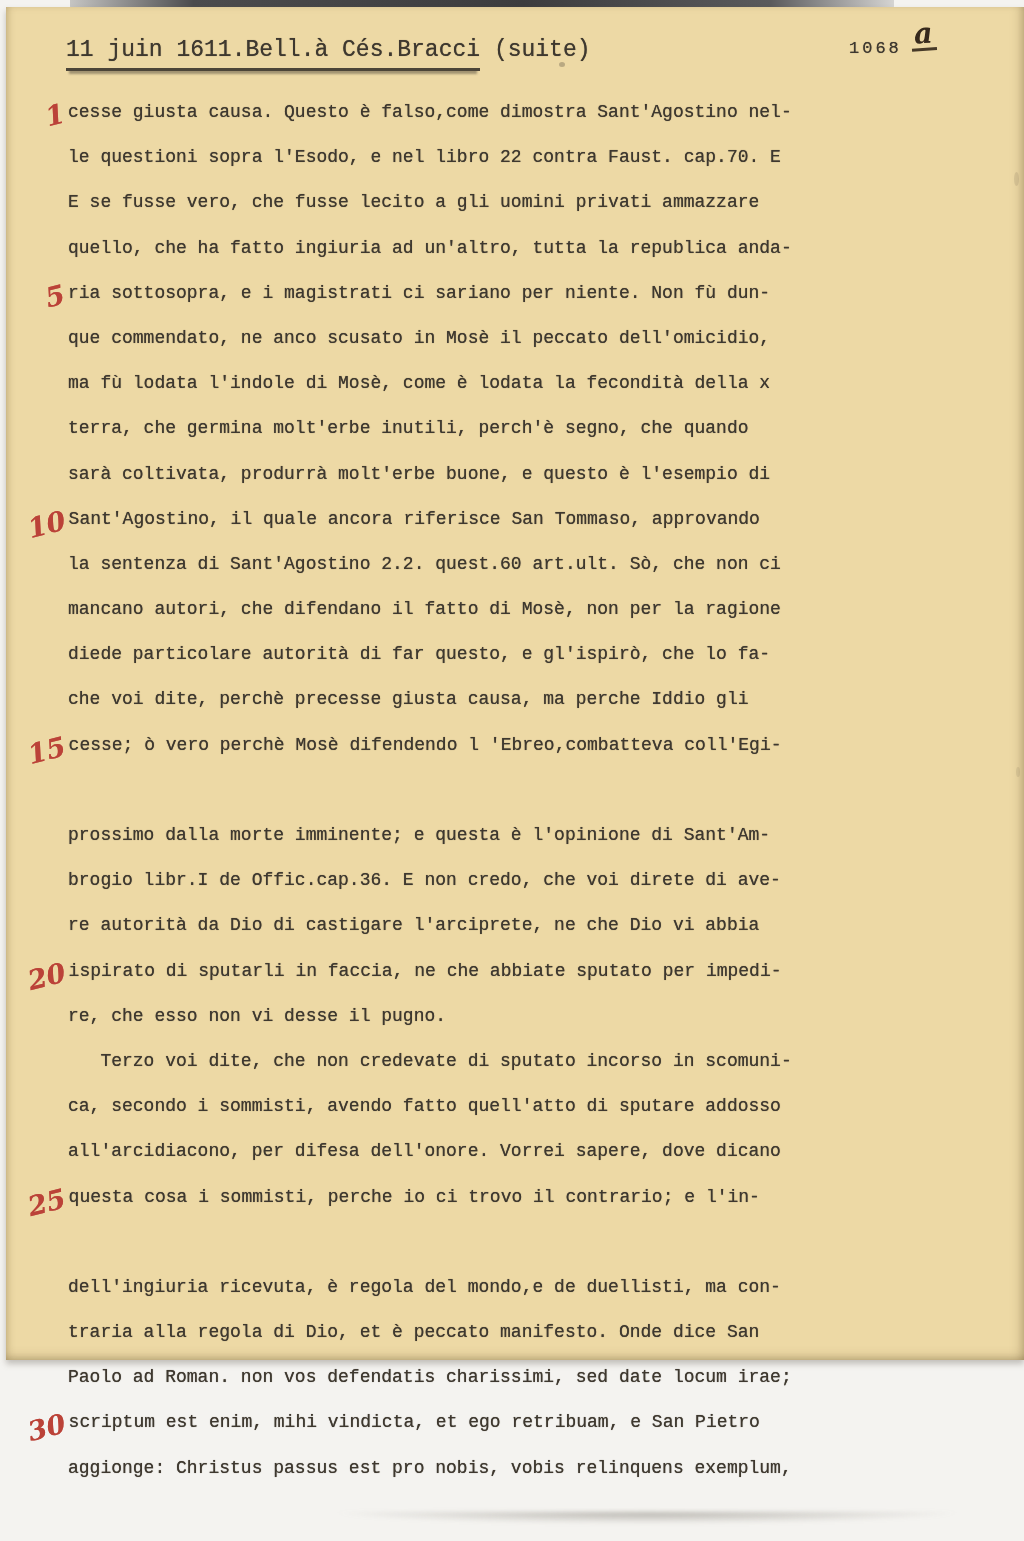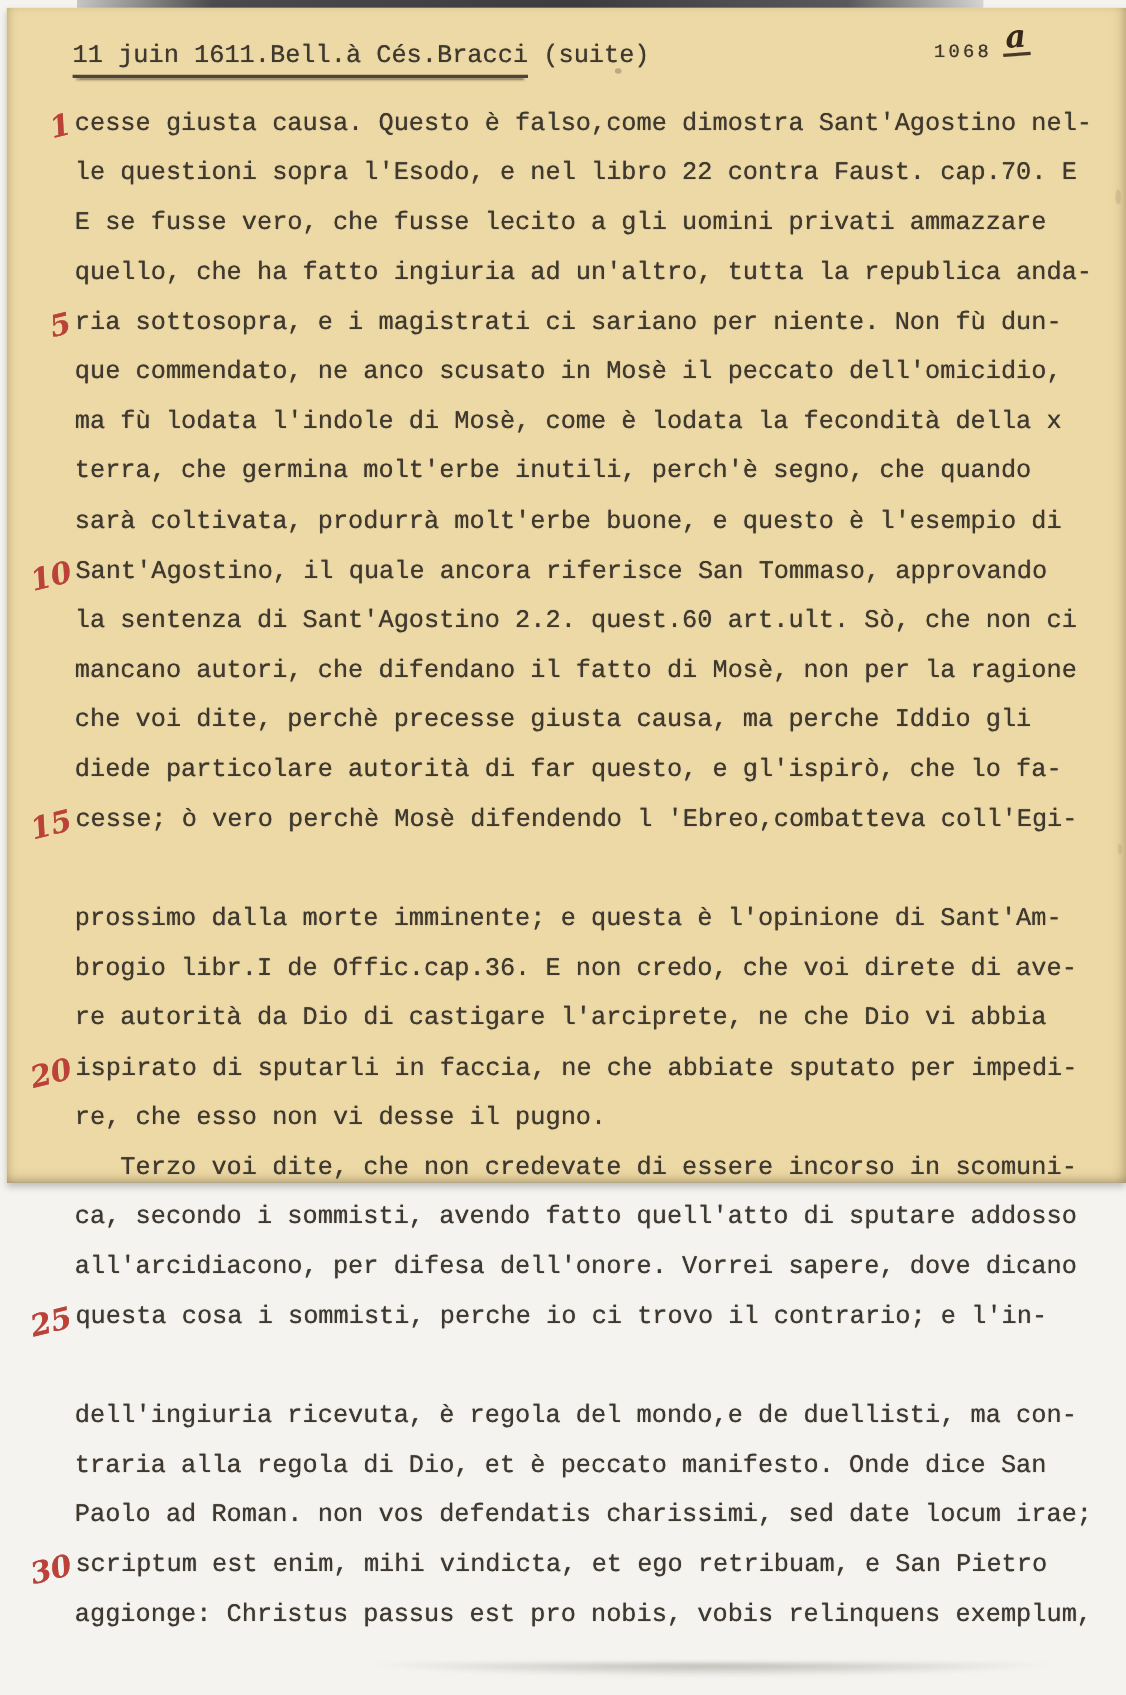--- a/index.html
+++ b/index.html
@@ -7,21 +7,21 @@
     width:1024px;height:1541px;position:relative;overflow:hidden;
     background:var(--scan-bg,#f4f3f0);
     font-family:"Liberation Mono","DejaVu Sans Mono",monospace;
   }
   .top-strip{
     position:absolute;top:0;left:70px;right:130px;height:9px;
     background:linear-gradient(90deg,rgba(60,60,62,.25),#4b4b4d 15%,#3c3c3e 55%,#5a5a5c 85%,rgba(90,90,92,.2));
     border-radius:0 0 3px 3px;
   }
   .paper{
-    position:absolute;top:7px;left:6px;right:0;height:1068px;
+    position:absolute;top:7px;left:6px;right:0;height:1353px;
     background:
       radial-gradient(ellipse at 50% 40%, rgba(255,255,255,.06), rgba(0,0,0,0) 60%),
       linear-gradient(180deg,#e9d49d 0%, var(--paper,#edd9a5) 30%, #eeda a7 70%, #e8d29a 100%);
     background-color:var(--paper,#edd9a5);
     box-shadow:
       inset 6px 0 10px -6px rgba(120,100,60,.45),
       inset -8px 0 12px -7px rgba(110,90,55,.5),
       inset 0 -8px 12px -7px rgba(110,90,55,.45),
       0 4px 6px rgba(100,95,85,.35);
   }
@@ -53,21 +53,21 @@
   .body-text{position:absolute;top:92px;left:18px;right:10px;}
   .line{display:flex;height:45.2px;align-items:flex-start;}
   .marker{
     flex:0 0 44px;text-align:right;padding-right:7px;box-sizing:border-box;
     font-family:"DejaVu Serif",serif;font-style:italic;font-weight:bold;
     font-size:27px;line-height:26px;color:var(--red,#bb4238);
     transform:rotate(-14deg);transform-origin:right top;
     text-shadow:0 0 .6px rgba(187,66,56,.7);
   }
   .text{
-    font-size:23px;line-height:27px;white-space:pre;color:var(--ink,#3e382f);
+    font-size:18px;line-height:27px;white-space:pre;color:var(--ink,#3e382f);
     text-shadow:0 0 .75px rgba(62,56,47,.9);
   }
   .speck{position:absolute;background:rgba(90,80,65,.35);border-radius:50%;}
 </style>
 </head>
 <body>
 
 <div class="top-strip"></div>
 
 <div class="paper">
@@ -122,25 +122,25 @@
       <div class="line">
         <span class="marker"></span>
         <span class="text">la sentenza di Sant'Agostino 2.2. quest.60 art.ult. Sò, che non ci</span>
       </div>
       <div class="line">
         <span class="marker"></span>
         <span class="text">mancano autori, che difendano il fatto di Mosè, non per la ragione</span>
       </div>
       <div class="line">
         <span class="marker"></span>
+        <span class="text">diede particolare autorità di far questo, e gl'ispirò, che lo fa-</span>
+      </div>
+      <div class="line">
+        <span class="marker"></span>
         <span class="text">che voi dite, perchè precesse giusta causa, ma perche Iddio gli</span>
-      </div>
-      <div class="line">
-        <span class="marker"></span>
-        <span class="text">diede particolare autorità di far questo, e gl'ispirò, che lo fa-</span>
       </div>
       <div class="line">
         <span class="marker">15</span>
         <span class="text">cesse; ò vero perchè Mosè difendendo l 'Ebreo,combatteva coll'Egi-</span>
       </div>
       <div class="line">
         <span class="marker"></span>
       </div>
       <div class="line">
         <span class="marker"></span>
@@ -157,21 +157,21 @@
       <div class="line">
         <span class="marker">20</span>
         <span class="text">ispirato di sputarli in faccia, ne che abbiate sputato per impedi-</span>
       </div>
       <div class="line">
         <span class="marker"></span>
         <span class="text">re, che esso non vi desse il pugno.</span>
       </div>
       <div class="line">
         <span class="marker"></span>
-        <span class="text">   Terzo voi dite, che non credevate di essere incorso in scomuni-</span>
+        <span class="text">   Terzo voi dite, che non credevate di sputato incorso in scomuni-</span>
       </div>
       <div class="line">
         <span class="marker"></span>
         <span class="text">ca, secondo i sommisti, avendo fatto quell'atto di sputare addosso</span>
       </div>
       <div class="line">
         <span class="marker"></span>
         <span class="text">all'arcidiacono, per difesa dell'onore. Vorrei sapere, dove dicano</span>
       </div>
       <div class="line">

